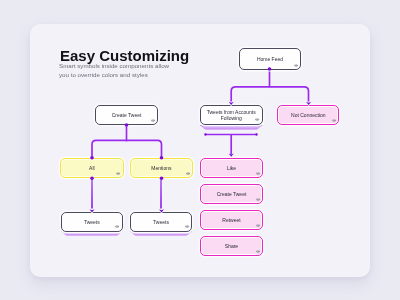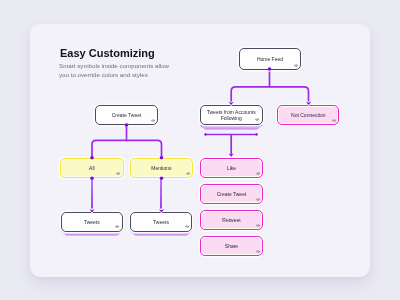--- a/index.html
+++ b/index.html
@@ -1,21 +1,21 @@
 <!DOCTYPE html>
 <html><head>
 <meta charset="utf-8">
 <style>
   html,body{margin:0;padding:0;}
   body{width:400px;height:300px;overflow:hidden;background:#eaeaf3;
        font-family:"Liberation Sans",sans-serif;-webkit-font-smoothing:antialiased;}
   #stage{position:relative;width:400px;height:300px;}
   #card{position:absolute;left:30px;top:24px;width:340px;height:253px;
         background:#f2f2f8;border-radius:10px;box-shadow:0 7px 16px rgba(95,85,150,.11),0 2px 5px rgba(95,85,150,.06);}
-  .title{position:absolute;left:60px;top:47px;font-size:11px;font-weight:bold;
+  .title{position:absolute;left:60px;top:47px;font-size:15px;font-weight:bold;
          color:#111117;letter-spacing:0;}
   .sub{position:absolute;left:59px;top:62px;width:115px;font-size:6.2px;color:#6e6e7a;
        line-height:8.6px;letter-spacing:0;}
 
   svg.wires{position:absolute;left:0;top:0;width:400px;height:300px;overflow:visible;}
 
   .node{position:absolute;box-sizing:border-box;border-radius:5px;
         display:flex;align-items:center;justify-content:center;
         font-size:5px;color:#2b2b38;text-align:center;line-height:6.4px;letter-spacing:0;}
   .n-dark{border:1.5px solid #4b4b60;background:#fefeff;box-shadow:0 0 0 1.4px #fbfbfd;}

